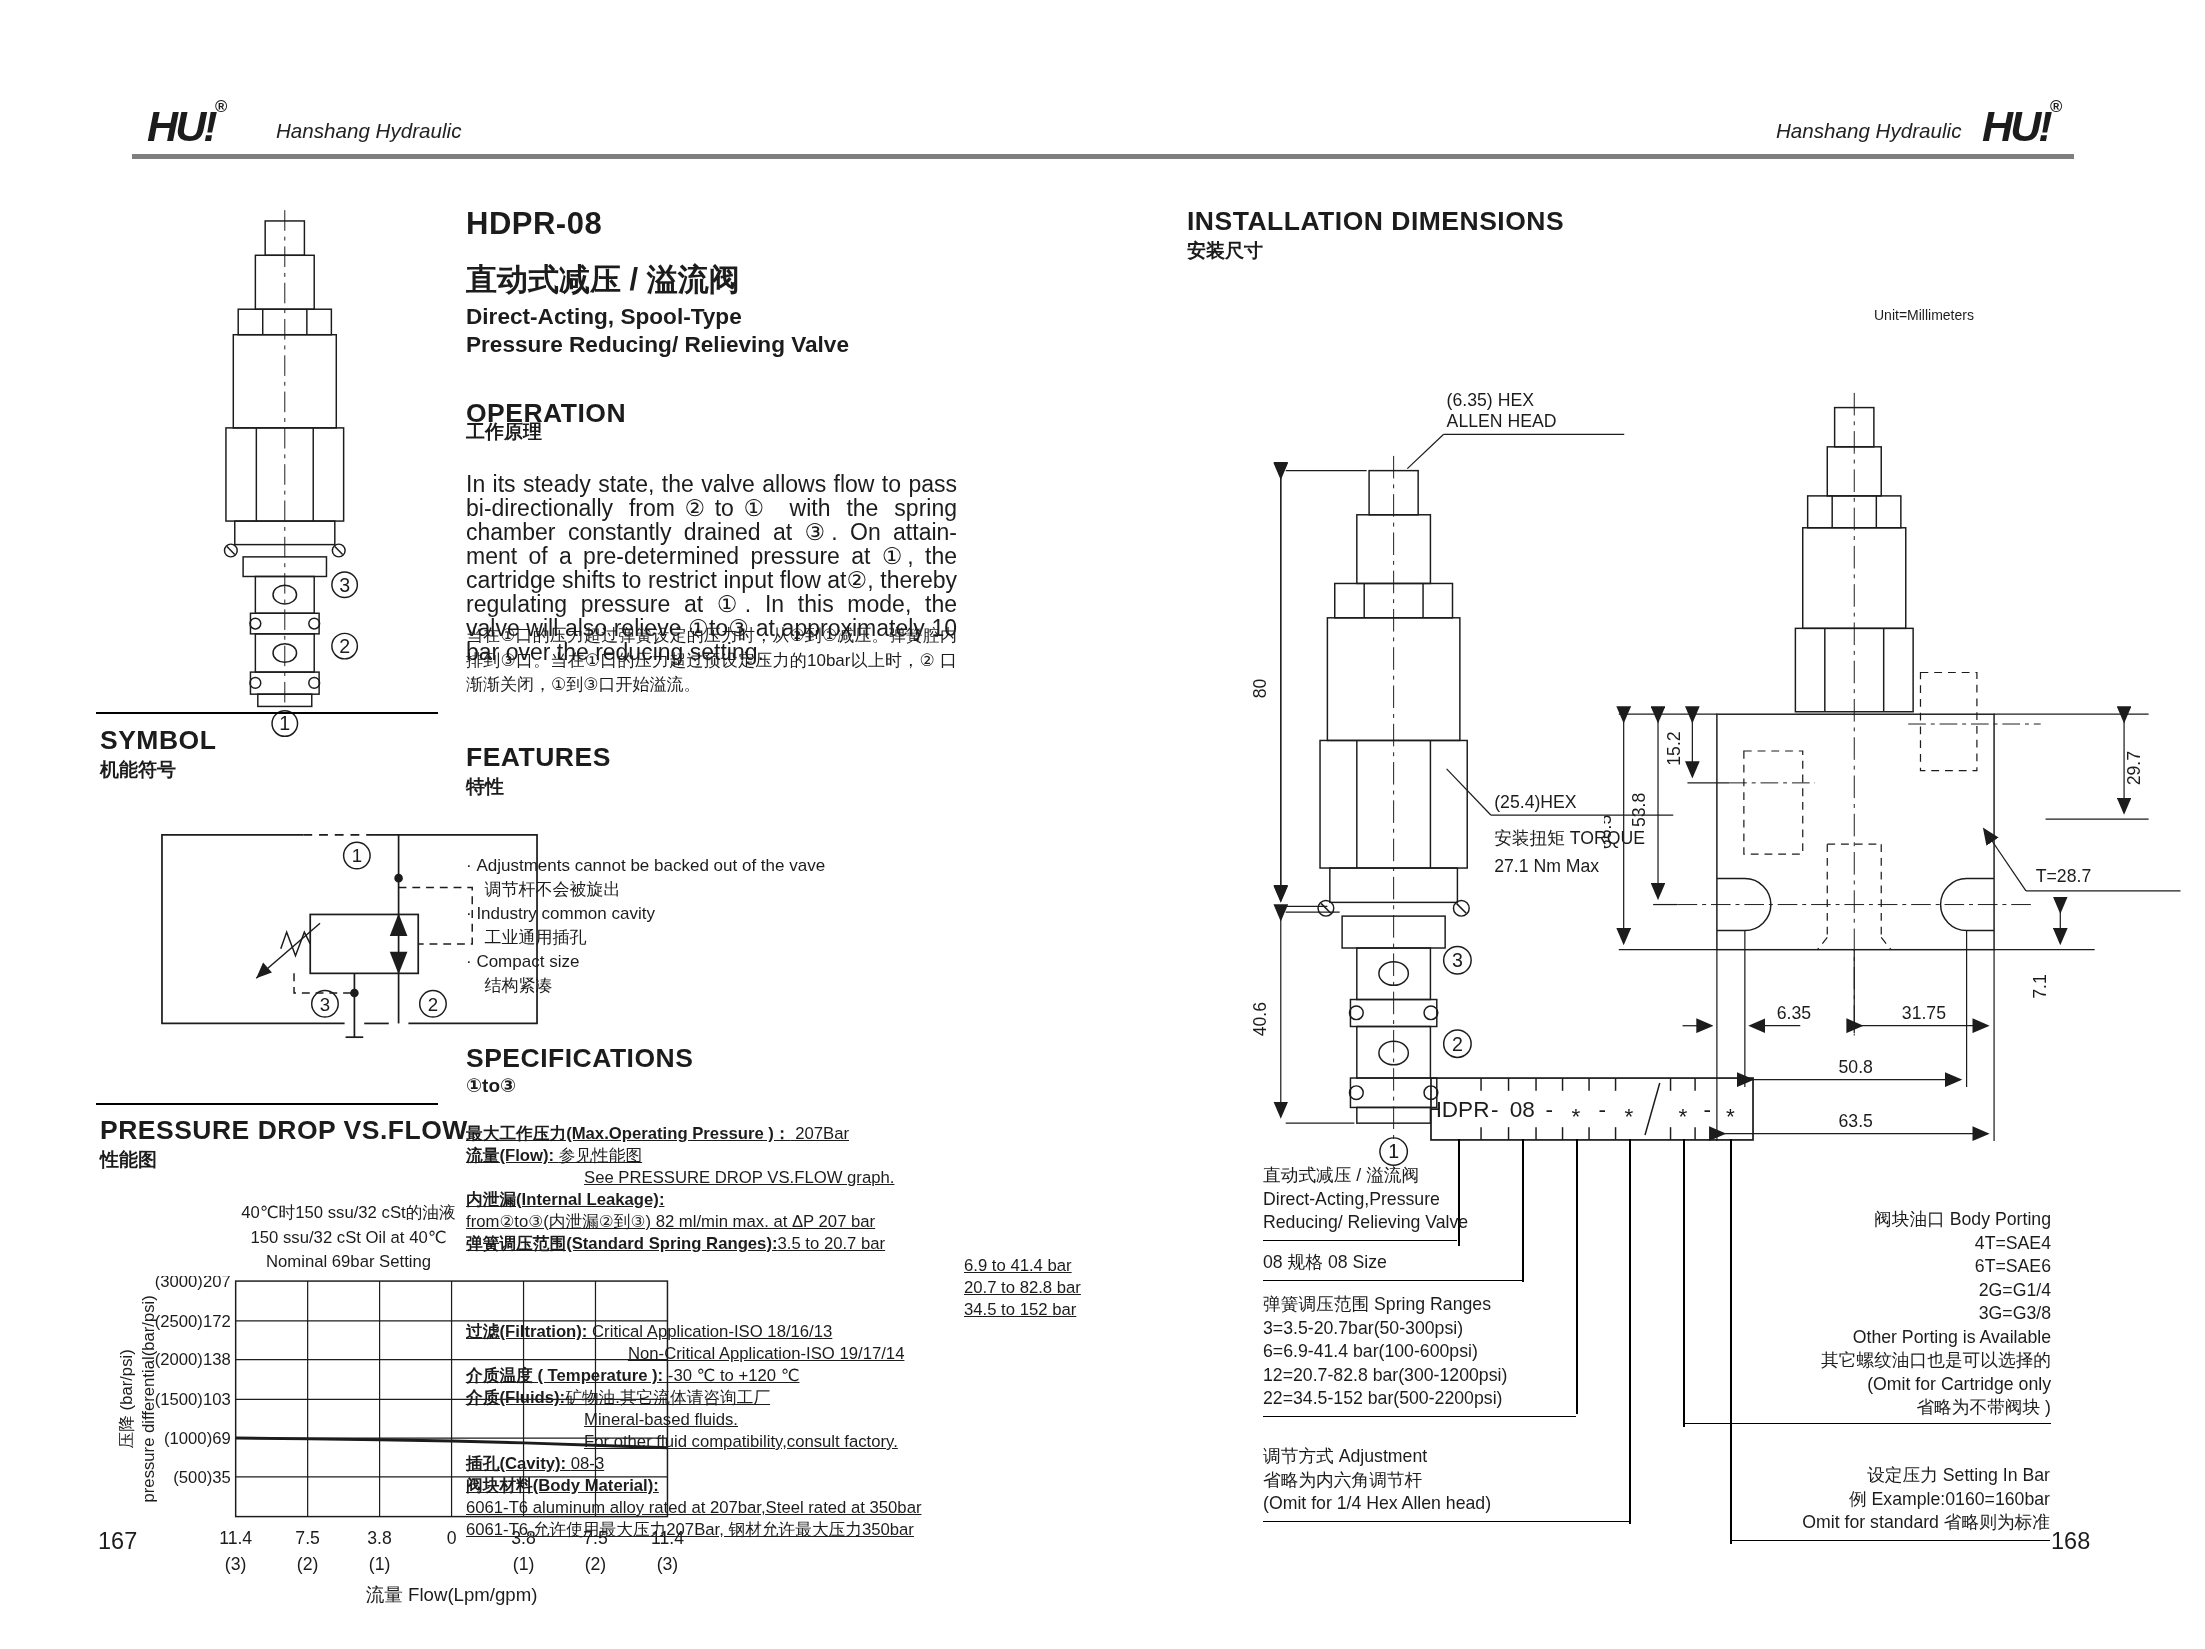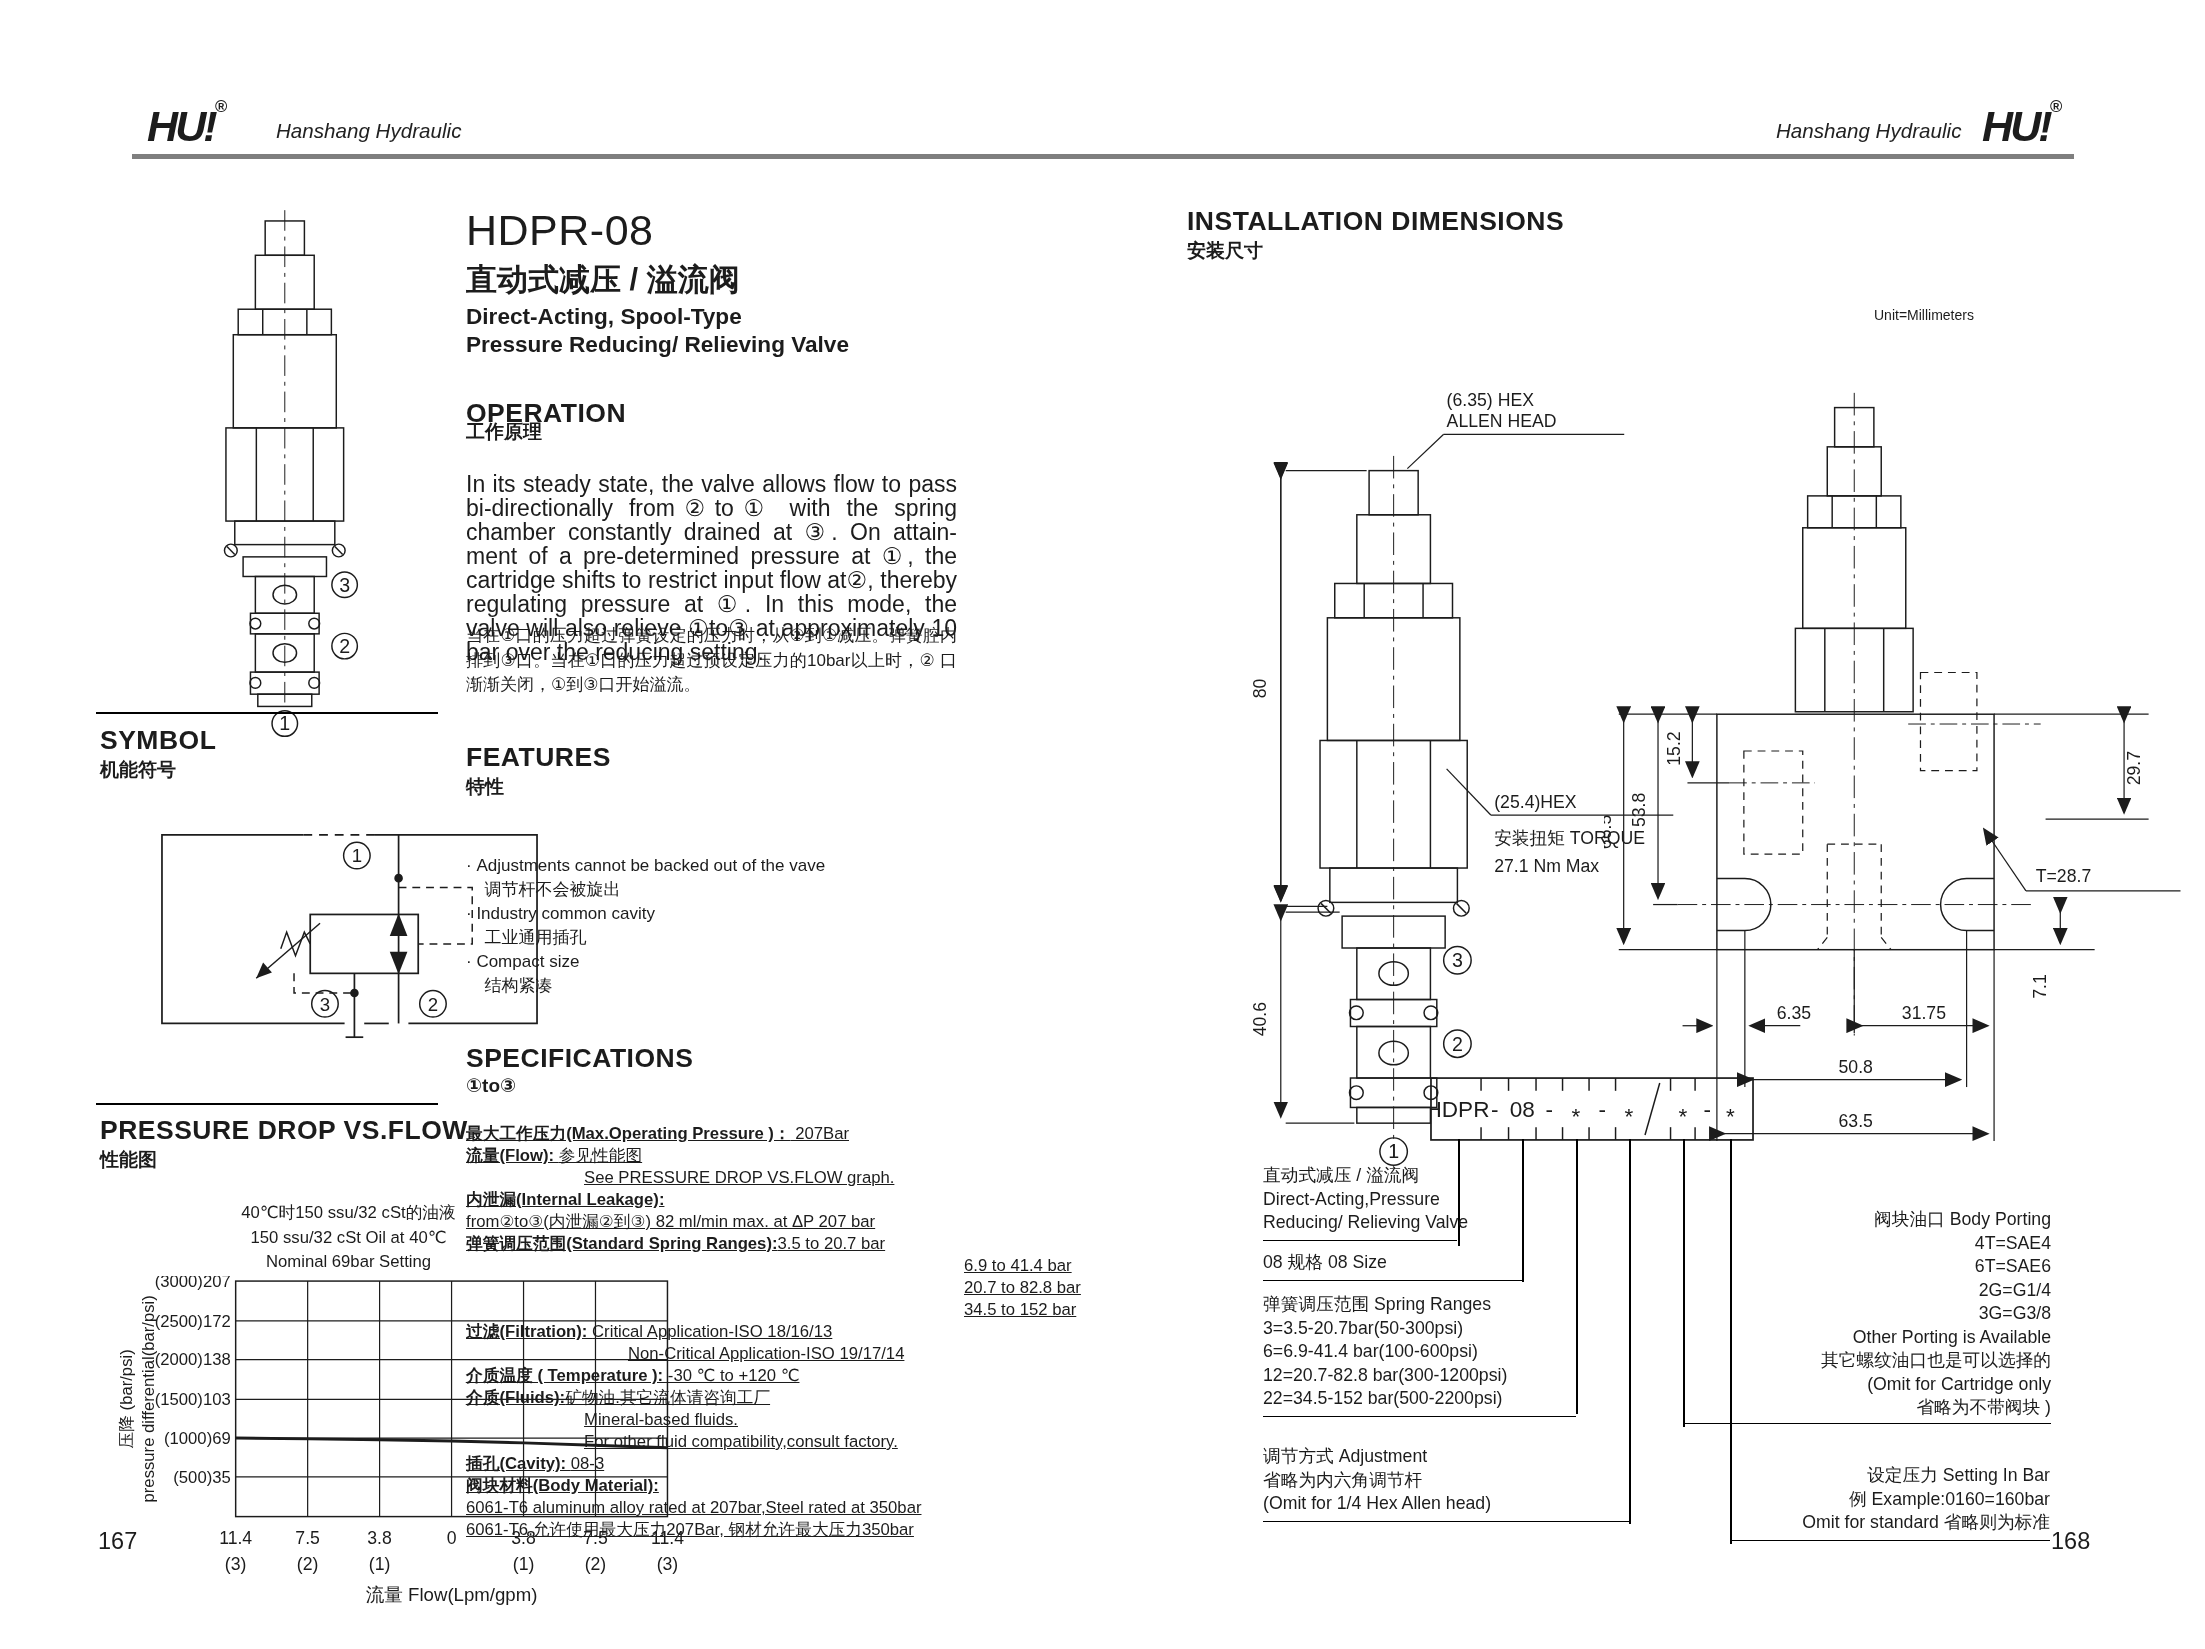--- a/index.html
+++ b/index.html
@@ -1,21 +1,21 @@
 <!DOCTYPE html>
 <html style="font-size:7.8px"><head>
 <meta charset="utf-8">
 <style>
   html,body{margin:0;padding:0;background:#e8e8e8;}
   #page{position:relative;width:2205px;height:1649px;background:#ffffff;
         font-family:"Liberation Sans","DejaVu Sans",sans-serif;color:#1c1c1c;overflow:hidden;}
   .abs{position:absolute;}
   .brand{font-size:20.6px;font-style:italic;color:#222;}
   .rule{position:absolute;background:#7f7f7f;height:5.4px;}
-  .h1{font-size:43px;font-weight:normal;letter-spacing:0.5px;}
+  .h1{font-size:31px;font-weight:bold;letter-spacing:0.5px;}
   .hzh{font-size:31px;font-weight:bold;}
   .sub{font-size:22.6px;font-weight:bold;line-height:27.5px;}
   .sec{font-size:26.5px;font-weight:bold;letter-spacing:0.5px;}
   .seczh{font-size:19px;font-weight:bold;}
   .body-text{font-size:23px;line-height:24px;text-align:justify;}
   .cn-text{font-size:17px;line-height:24.5px;text-align:justify;}
   .feat{font-size:17px;line-height:24px;}
   .feat .zh{padding-left:18.6px;}
   .spec{font-size:16.7px;line-height:22px;white-space:pre-wrap;text-decoration:underline;}
   .spec b{font-weight:bold;}

